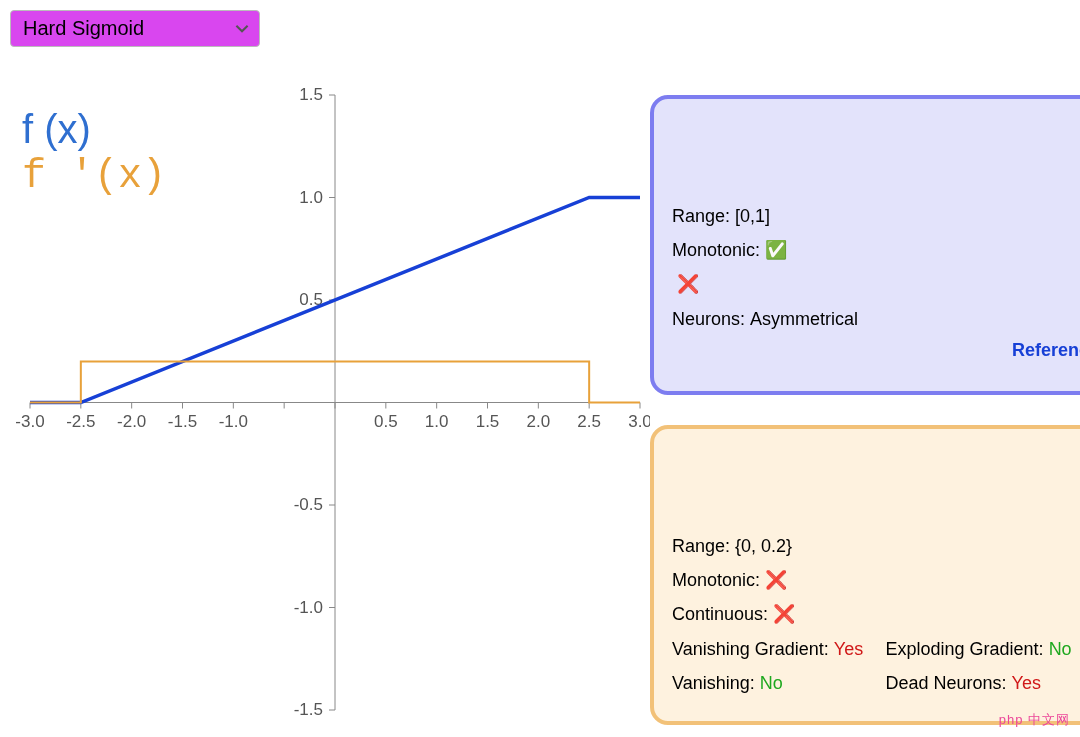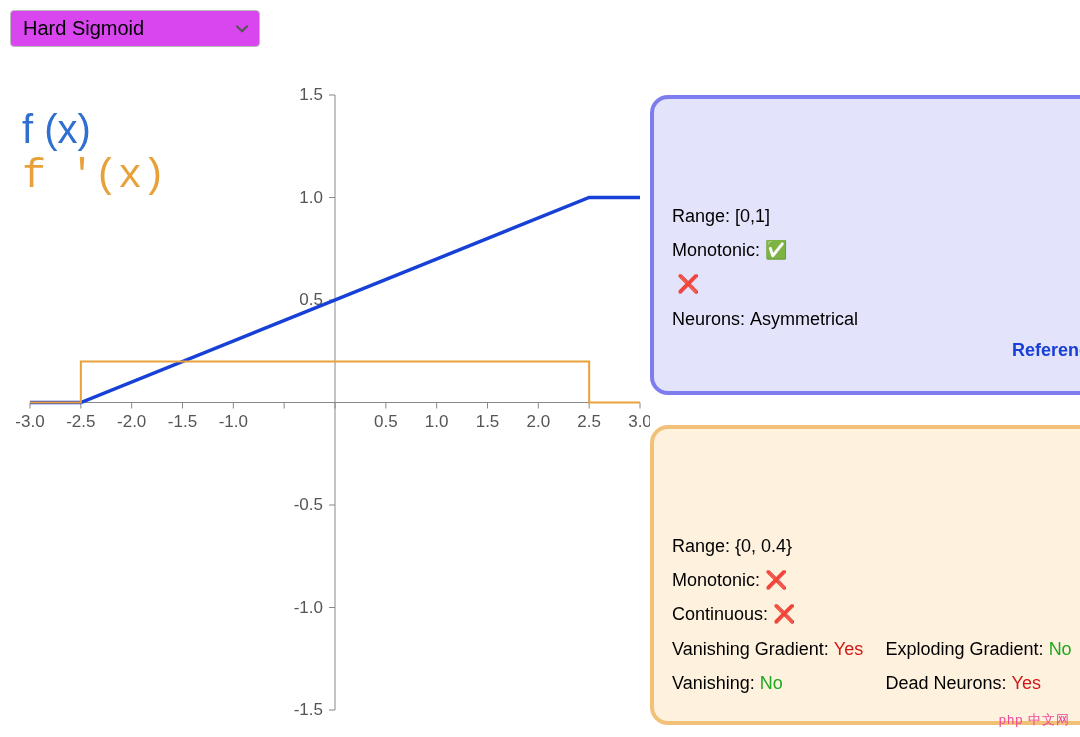--- a/index.html
+++ b/index.html
@@ -158,21 +158,21 @@
 <div class="card blue">
   <div class="row"><span>Range:</span>&nbsp;<span>[0,1]</span></div>
   <div class="row"><span>Monotonic:</span>&nbsp;<span>✅</span></div>
   <div class="row">&nbsp;<span class="cross">❌</span></div>
   <div class="row"><span>Neurons:</span>&nbsp;<span>Asymmetrical</span></div>
   <span class="ref-link">Reference</span>
 </div>
 
 
 <div class="card orange">
-  <div class="row"><span>Range:</span>&nbsp;<span>{0, 0.4}</span></div>
+  <div class="row"><span>Range:</span>&nbsp;<span>{0, 0.2}</span></div>
   <div class="row"><span>Monotonic:</span>&nbsp;<span class="cross">❌</span></div>
   <div class="row"><span>Continuous:</span>&nbsp;<span class="cross">❌</span></div>
   <div class="row">
     <div class="pair"><span>Vanishing Gradient:</span>&nbsp;<span class="yes">Yes</span></div>
     <div class="pair"><span>Exploding Gradient:</span>&nbsp;<span class="no">No</span></div>
   </div>
   <div class="row">
     <div class="pair"><span>Vanishing:</span>&nbsp;<span class="no">No</span></div>
     <div class="pair"><span>Dead Neurons:</span>&nbsp;<span class="yes">Yes</span></div>
   </div>

